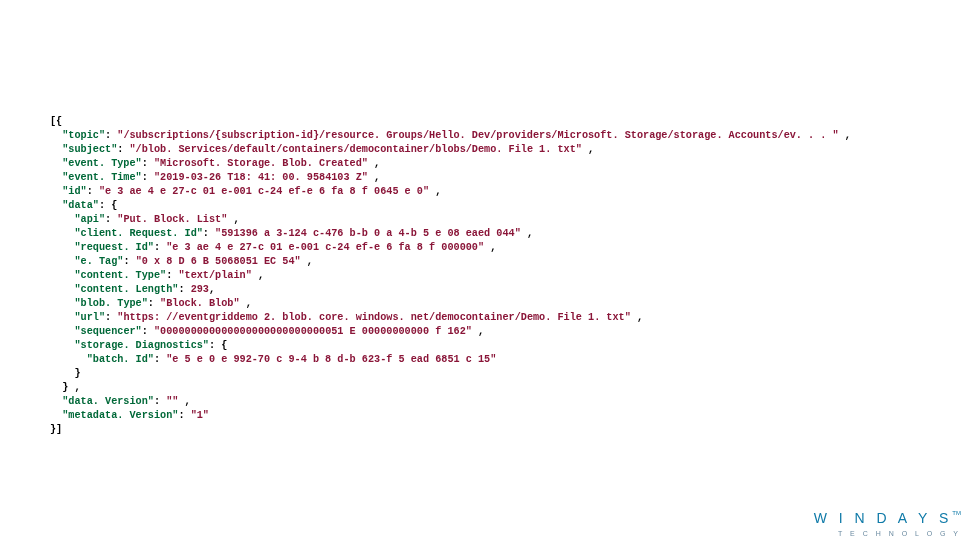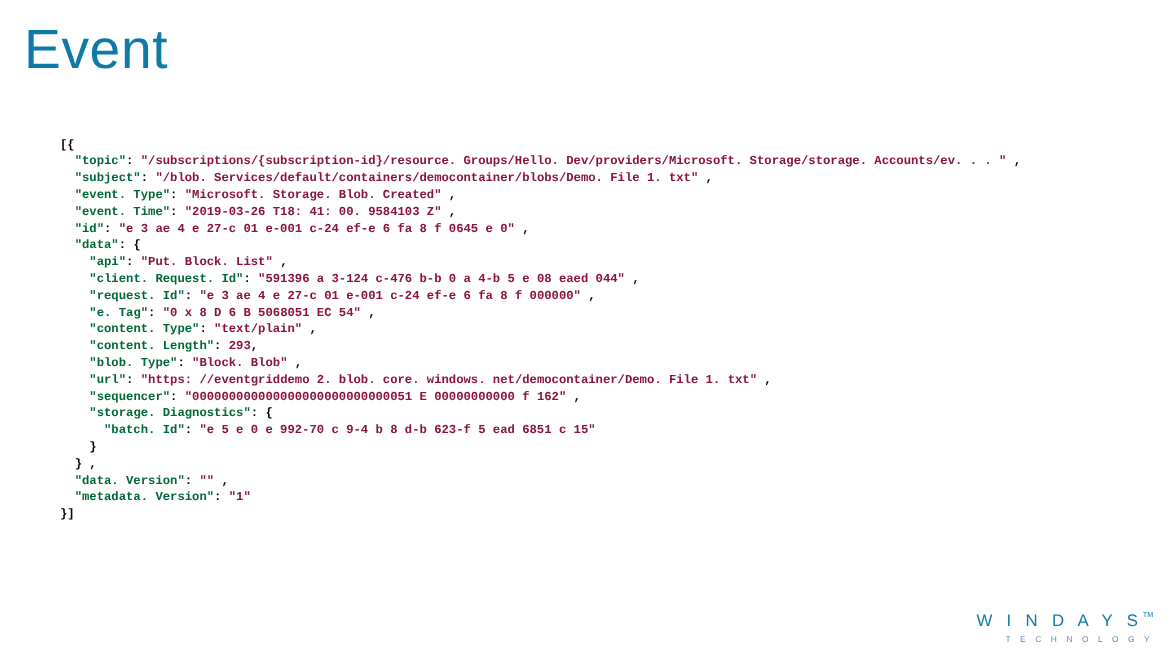--- a/index.html
+++ b/index.html
@@ -83,21 +83,20 @@
     color: #6a8aa0;
     margin-top: 4px;
   }
   .logo-wrap { position: relative; display: inline-block; }
 </style>
 </head>
 <body>
 
 <div class="slide">
 
-  <div class="title">Event</div>
 
   <div class="code-block"><span class="pun">[{</span>
   <span class="key">"topic"</span><span class="pun">: </span><span class="val">"/subscriptions/{subscription-id}/resource. Groups/Hello. Dev/providers/Microsoft. Storage/storage. Accounts/ev. . . "</span><span class="pun"> ,</span>
   <span class="key">"subject"</span><span class="pun">: </span><span class="val">"/blob. Services/default/containers/democontainer/blobs/Demo. File 1. txt"</span><span class="pun"> ,</span>
   <span class="key">"event. Type"</span><span class="pun">: </span><span class="val">"Microsoft. Storage. Blob. Created"</span><span class="pun"> ,</span>
   <span class="key">"event. Time"</span><span class="pun">: </span><span class="val">"2019-03-26 T18: 41: 00. 9584103 Z"</span><span class="pun"> ,</span>
   <span class="key">"id"</span><span class="pun">: </span><span class="val">"e 3 ae 4 e 27-c 01 e-001 c-24 ef-e 6 fa 8 f 0645 e 0"</span><span class="pun"> ,</span>
   <span class="key">"data"</span><span class="pun">: </span><span class="pun">{</span>
     <span class="key">"api"</span><span class="pun">: </span><span class="val">"Put. Block. List"</span><span class="pun"> ,</span>
     <span class="key">"client. Request. Id"</span><span class="pun">: </span><span class="val">"591396 a 3-124 c-476 b-b 0 a 4-b 5 e 08 eaed 044"</span><span class="pun"> ,</span>

